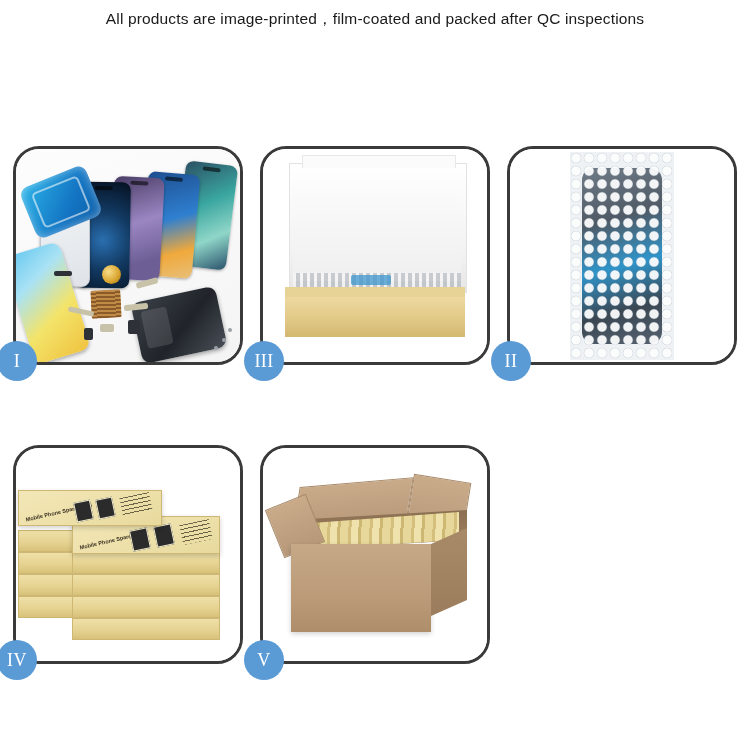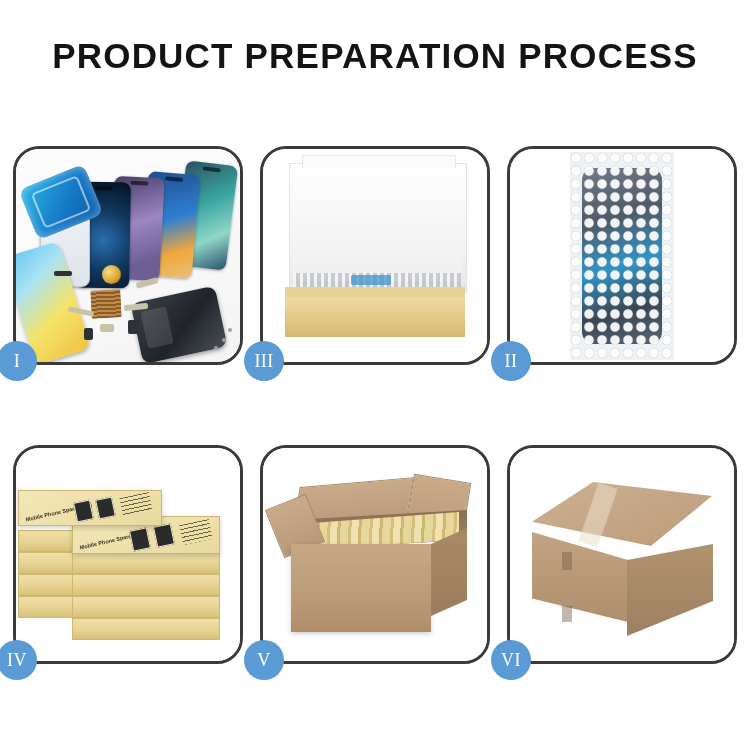--- a/index.html
+++ b/index.html
@@ -300,21 +300,21 @@
   }
 
   .shadow-soft { box-shadow: 0 2px 5px rgba(0,0,0,.18); }
 </style>
 </head>
 <body>
 
 <div class="page">
 
   <div class="header">
-    <h1 class="title">PRODUCT PREPARATION PROCESS</h1>
+    <p class="subtitle">All products are image-printed，film-coated and packed after QC inspections</p>
   </div>
 
   <div class="grid">
 
     <div class="panel">
       <div class="panel-inner p1">
         <div class="screen sc-teal">
             <span class="sc-notch"></span>
           </div>
         <div class="screen sc-blue">
@@ -411,26 +411,15 @@
         <div class="flap flap-right"></div>
         <div class="carton-mouth"></div>
         <div class="carton-goods"></div>
         <div class="flap flap-left"></div>
         <div class="carton-body shadow-soft"></div>
         <div class="carton-side"></div>
       </div>
       <div class="badge">V</div>
     </div>
 
-    <div class="panel">
-      <div class="panel-inner p6">
-        <div class="sealed-top shadow-soft"></div>
-        <div class="tape"></div>
-        <div class="sealed-front"></div>
-        <div class="sealed-right"></div>
-        <div class="seam" style="left:52px; top:104px; width:10px; height:18px;"></div>
-        <div class="seam" style="left:52px; top:158px; width:10px; height:16px;"></div>
-      </div>
-      <div class="badge">VI</div>
-    </div>
 
   </div>
 </div>
 
 </body></html>

